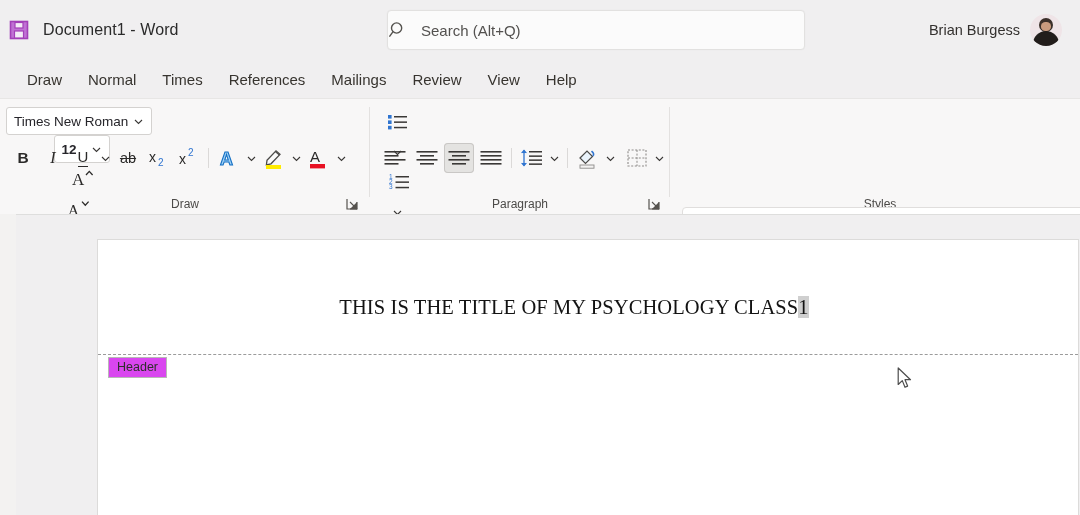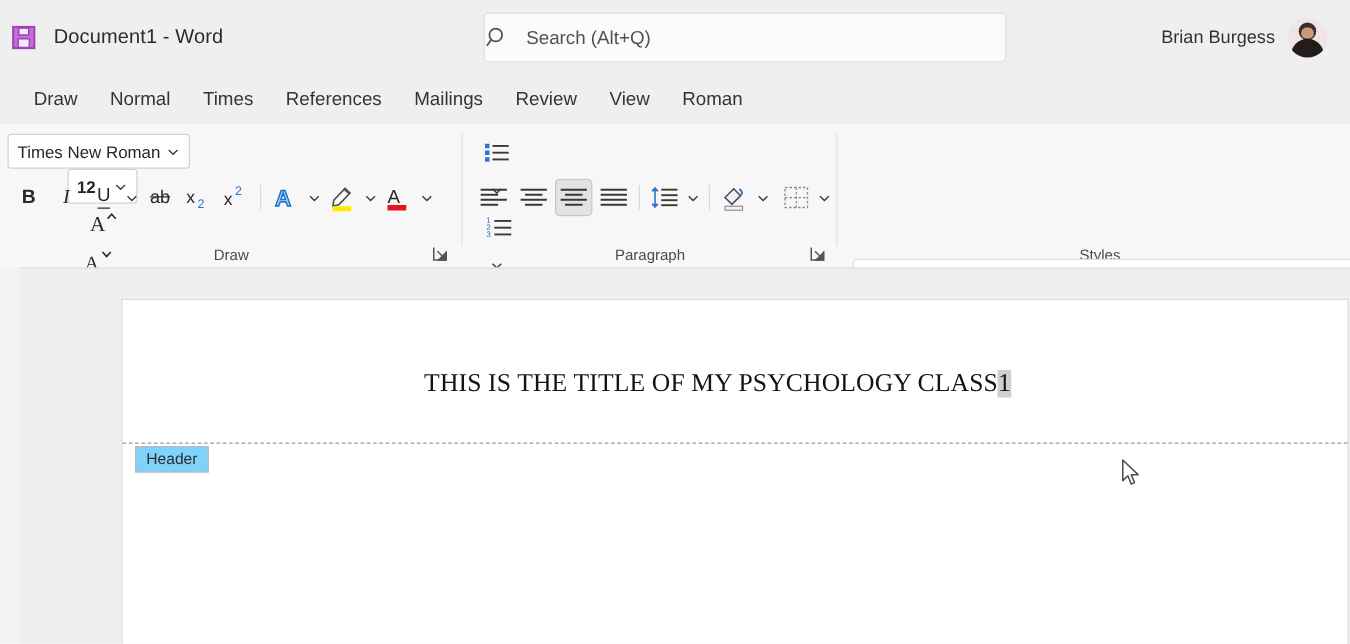--- a/index.html
+++ b/index.html
@@ -114,21 +114,21 @@
     font-size: 20.5px; color: #131313; letter-spacing: .1px;
     padding-right: 28px;
   }
   .sel { background: #cfcfcf; }
   .header-divider {
     position: absolute; left: 0; top: 114px; width: 100%;
     border-top: 1px dashed #9b9b9b;
   }
   .header-tag {
     position: absolute; left: 10px; top: 117px;
-    background: #7dd3fc; border: 1px solid #b9b8b7;
+    background: #d946ef; border: 1px solid #b9b8b7;
     font-size: 12.5px; color: #2f2e2d; padding: 2px 8px 3px;
   }
   .scrollbar {
     position: absolute; right: 0; top: 0; width: 10px; height: 301px; background: #f6f5f5;
   }
   .scroll-thumb { position: absolute; right: 1px; top: 2px; width: 8px; height: 120px; background: #c9c8c7; border-radius: 4px; }
 
   .cursor { position: absolute; left: 897px; top: 367px; width: 18px; height: 24px; pointer-events: none; }
 </style>
 </head>
@@ -169,21 +169,21 @@
   </div>
 
   <div class="tabbar">
     <div class="tab">Draw</div>
     <div class="tab">Normal</div>
     <div class="tab">Times</div>
     <div class="tab">References</div>
     <div class="tab">Mailings</div>
     <div class="tab">Review</div>
     <div class="tab">View</div>
-    <div class="tab">Roman</div>
+    <div class="tab">Help</div>
   </div>
 
   <div class="ribbon">
 
     <div class="grp" style="left:0px; width:370px;">
 
       <div class="row row1" style="left:6px;">
         <div class="fontbox" style="width:146px;">
           <span class="t">Times New Roman</span>
           <span class="cv">

